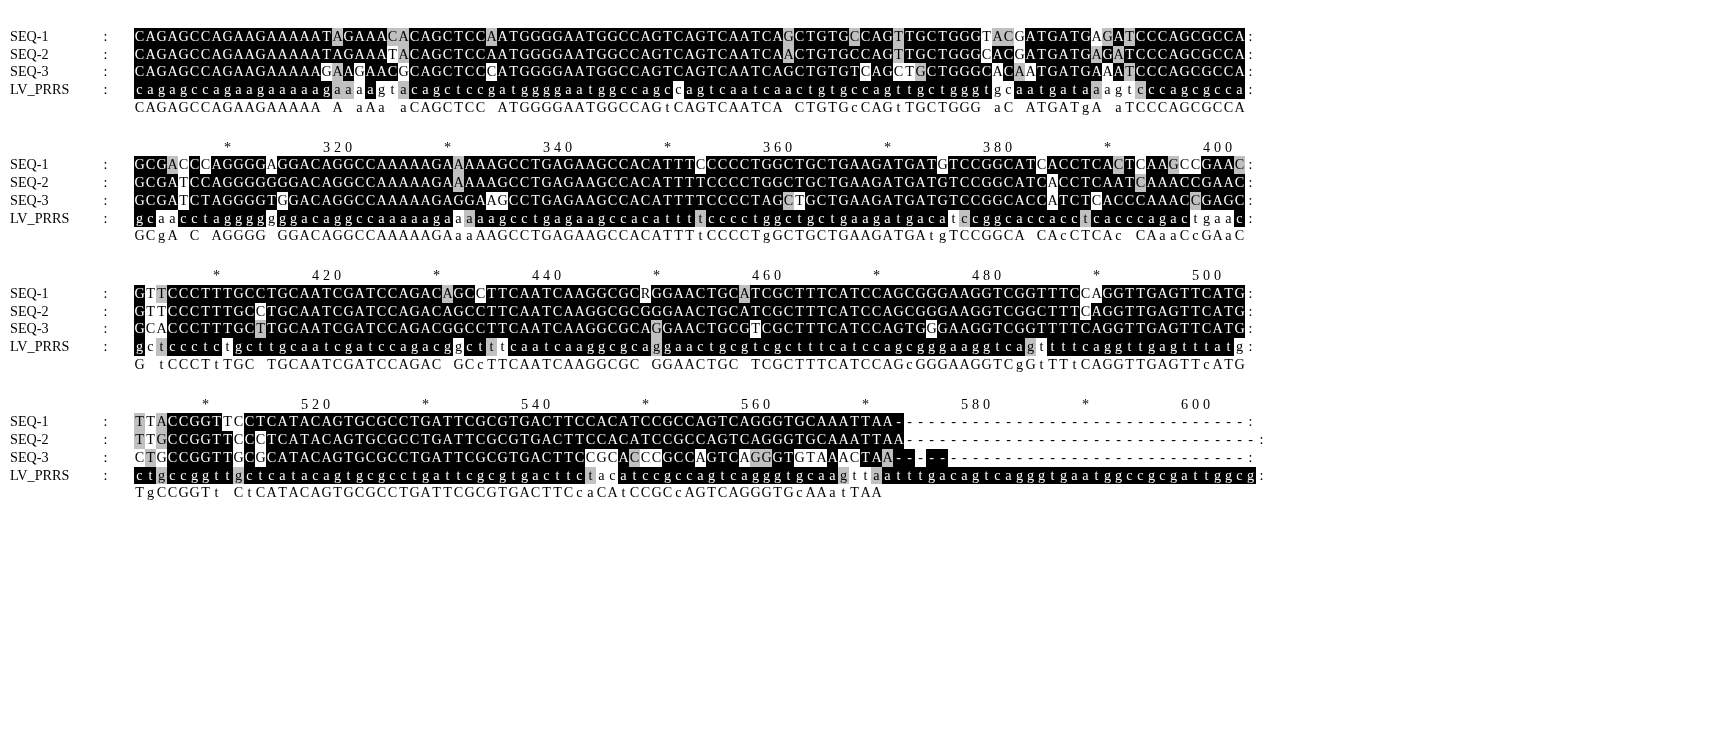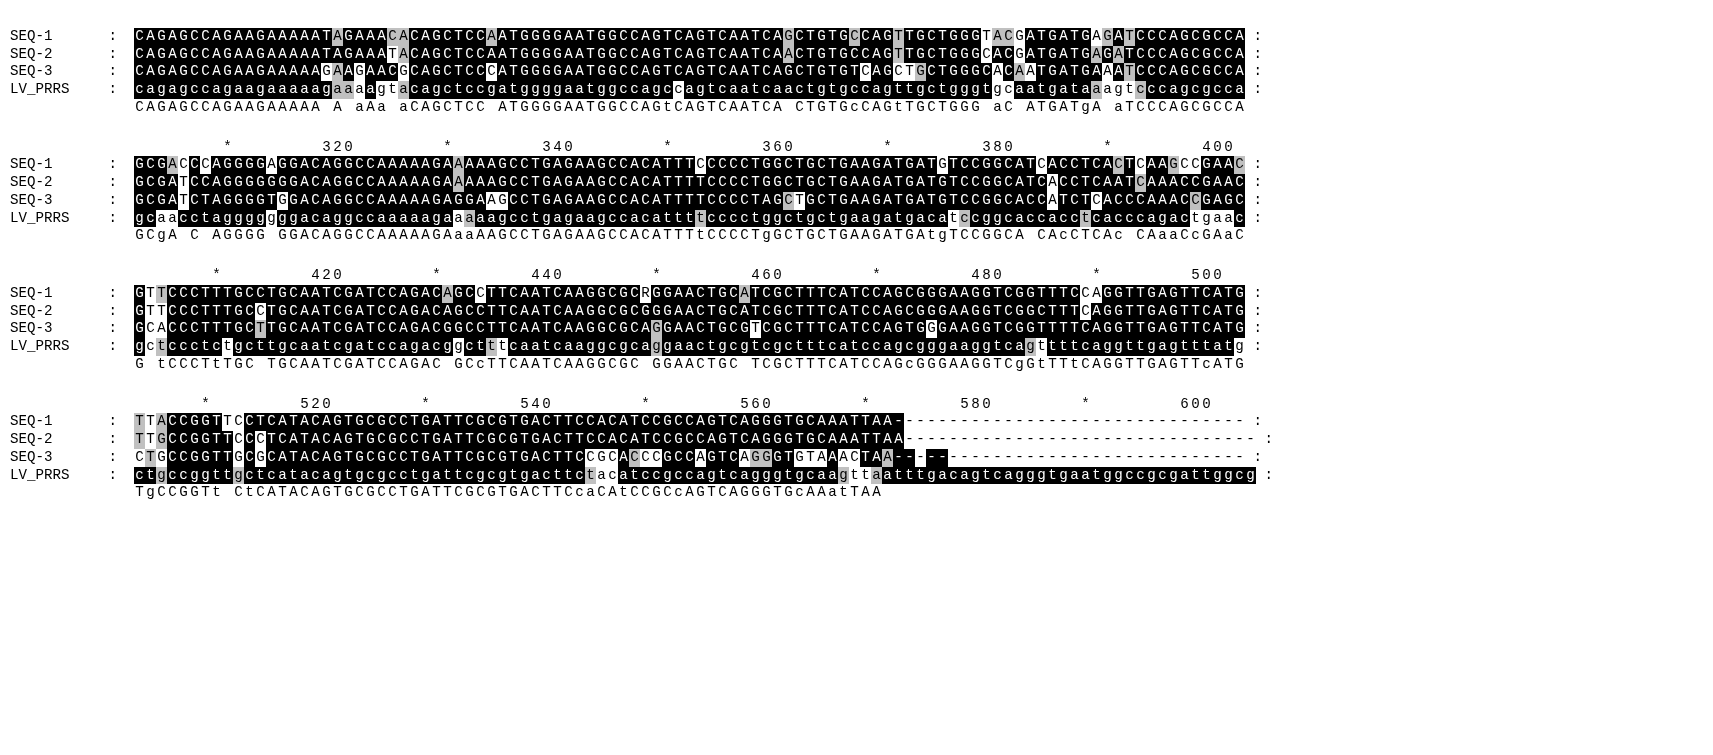--- a/index.html
+++ b/index.html
@@ -7,20 +7,21 @@
     padding: 10px;
     background: #fff;
     font-family: "Courier New", Courier, monospace;
     font-size: 14.2px;
     line-height: 1.25;
     color: #000;
   }
   .block {
     margin-bottom: 22px;
     white-space: pre;
+    font-family: Liberation Serif, serif;
   }
   .row {
     display: flex;
   }
   .label {
     display: inline-block;
     width: 90px;
     white-space: pre;
   }
   .colon {

